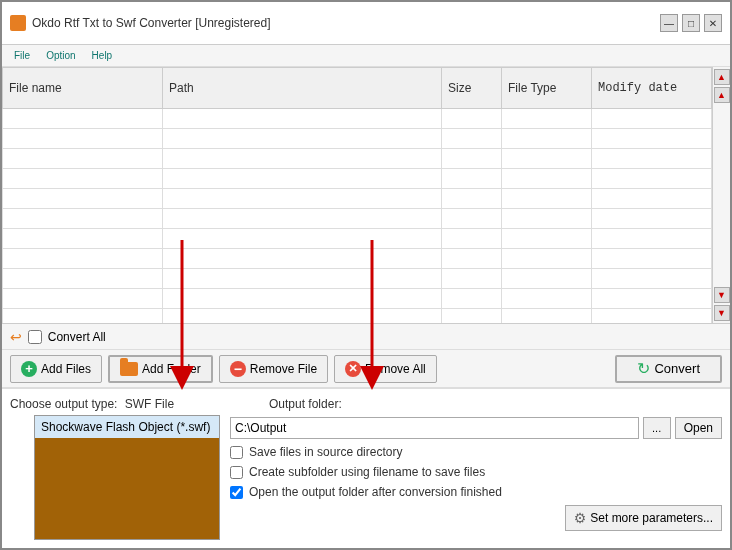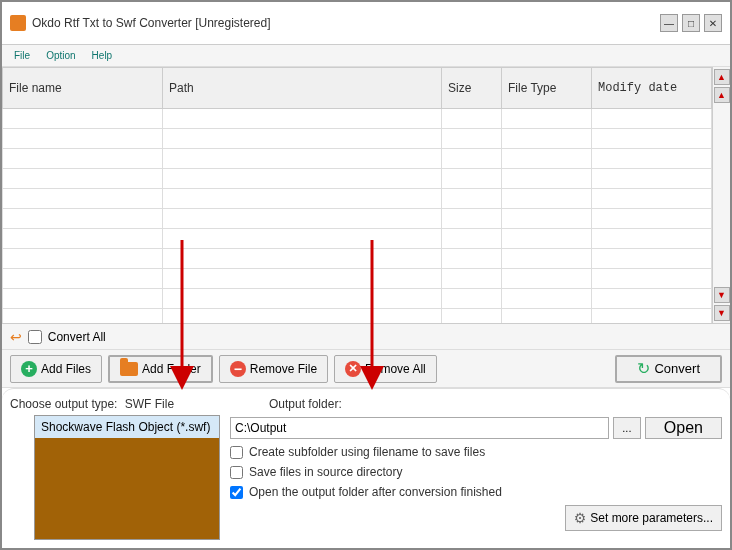--- a/index.html
+++ b/index.html
@@ -208,21 +208,20 @@
     }
 
     
     .output-section {
       display: flex;
       padding: 8px;
       gap: 10px;
       background: #fff;
       border-top: 1px solid #ddd;
       height: 160px;
-      border-radius: 12px;
     }
     .output-type-list {
       border: 1px solid #999;
       height: 100%;
       overflow-y: auto;
       background: #a16207;
       margin-left: 24px;
     }
     .output-type-item {
       padding: 4px 6px;
@@ -261,22 +260,22 @@
       background: #f0f0f0;
       cursor: pointer;
       font-size: 11px;
       padding: 0 4px;
     }
     .btn-open {
       height: 22px;
       border: 1px solid #aaa;
       background: #f0f0f0;
       cursor: pointer;
-      font-size: 16px;
-      padding: 0 18px;
+      font-size: 12px;
+      padding: 0 8px;
     }
     .checkbox-row {
       display: flex;
       align-items: center;
       gap: 6px;
       font-size: 12px;
       color: #333;
     }
     .btn-more-params {
       display: flex;
@@ -503,26 +502,26 @@
       <div class="output-folder-row">
         <label>Output folder:</label>
       </div>
       <div class="output-folder-row">
         <input type="text" class="output-folder-input" value="C:\Output" style="">
         <button class="btn-browse">...</button>
         <button class="btn-open">Open</button>
       </div>
 
       <div class="checkbox-row">
+        <input type="checkbox" id="cb1" style="">
+        <label for="cb1">Save files in source directory</label>
+      </div>
+      <div class="checkbox-row">
         <input type="checkbox" id="cb2" style="">
         <label for="cb2">Create subfolder using filename to save files</label>
-      </div>
-      <div class="checkbox-row">
-        <input type="checkbox" id="cb1" style="">
-        <label for="cb1">Save files in source directory</label>
       </div>
       <div class="checkbox-row">
         <input type="checkbox" id="cb3" checked="" style="">
         <label for="cb3">Open the output folder after conversion finished</label>
       </div>
 
       <div class="bottom-row">
         <button class="btn-more-params">
           <span class="gear-icon">⚙</span>
           <span>Set more parameters...</span>

